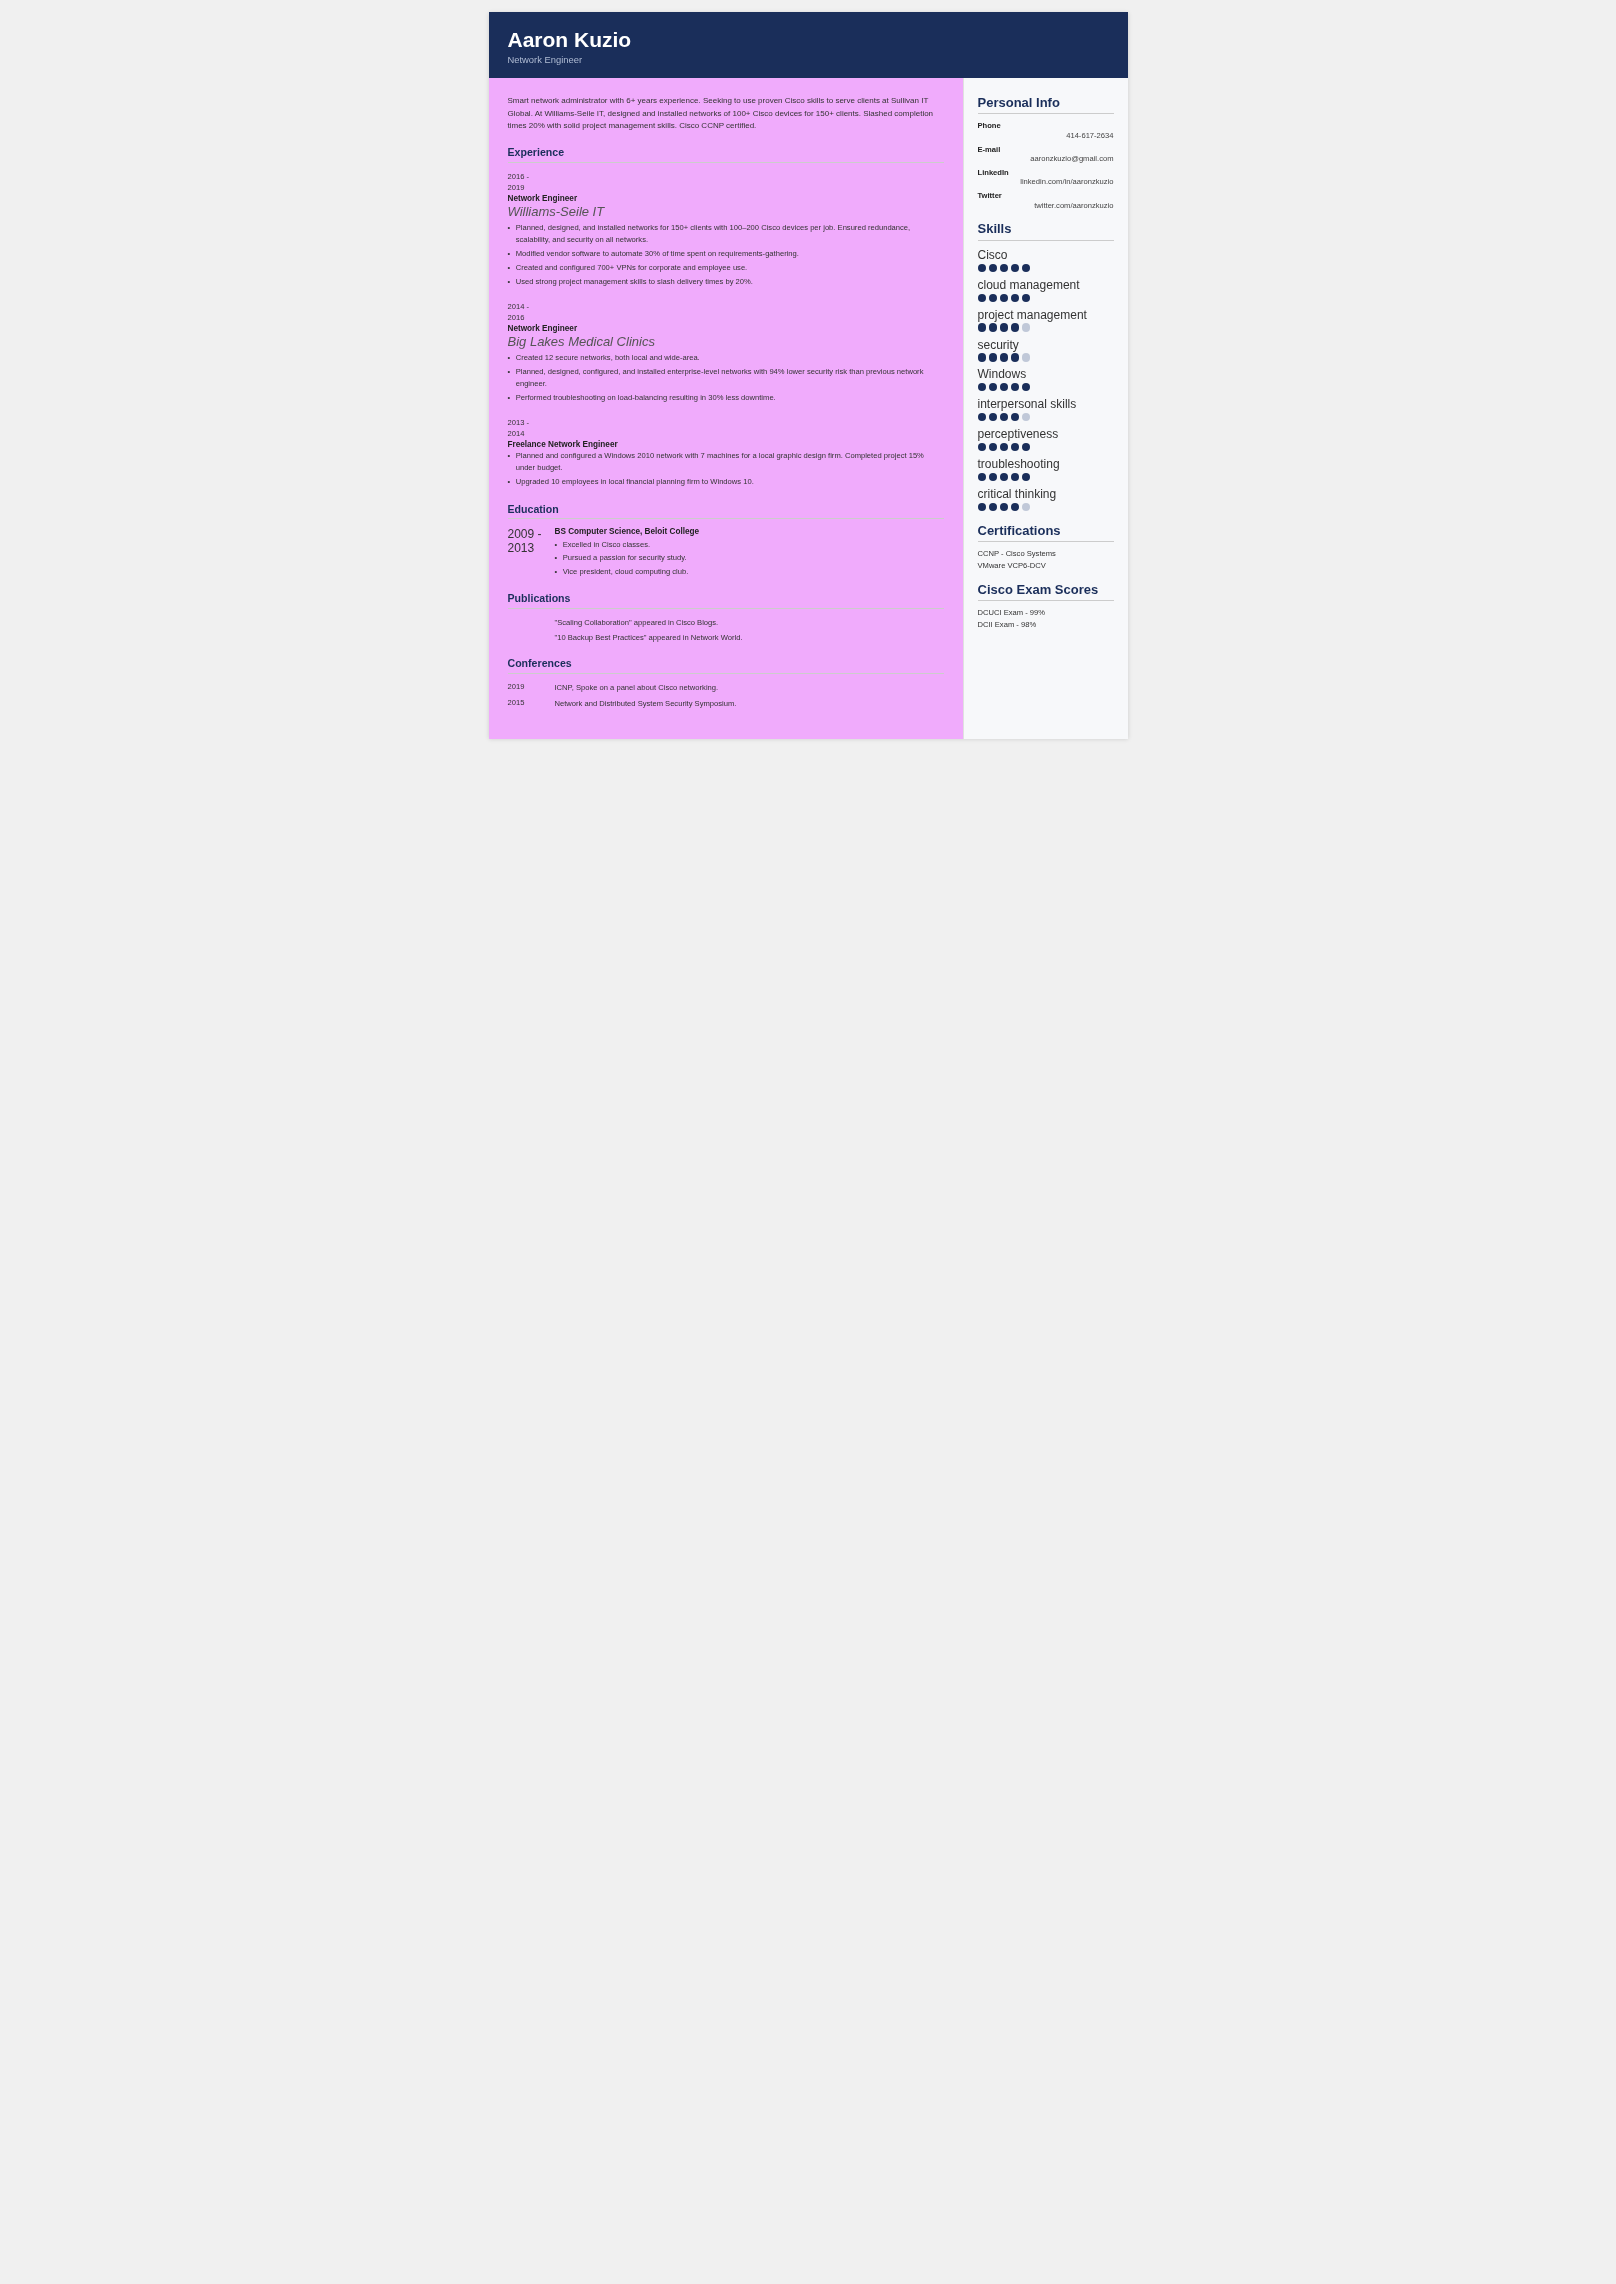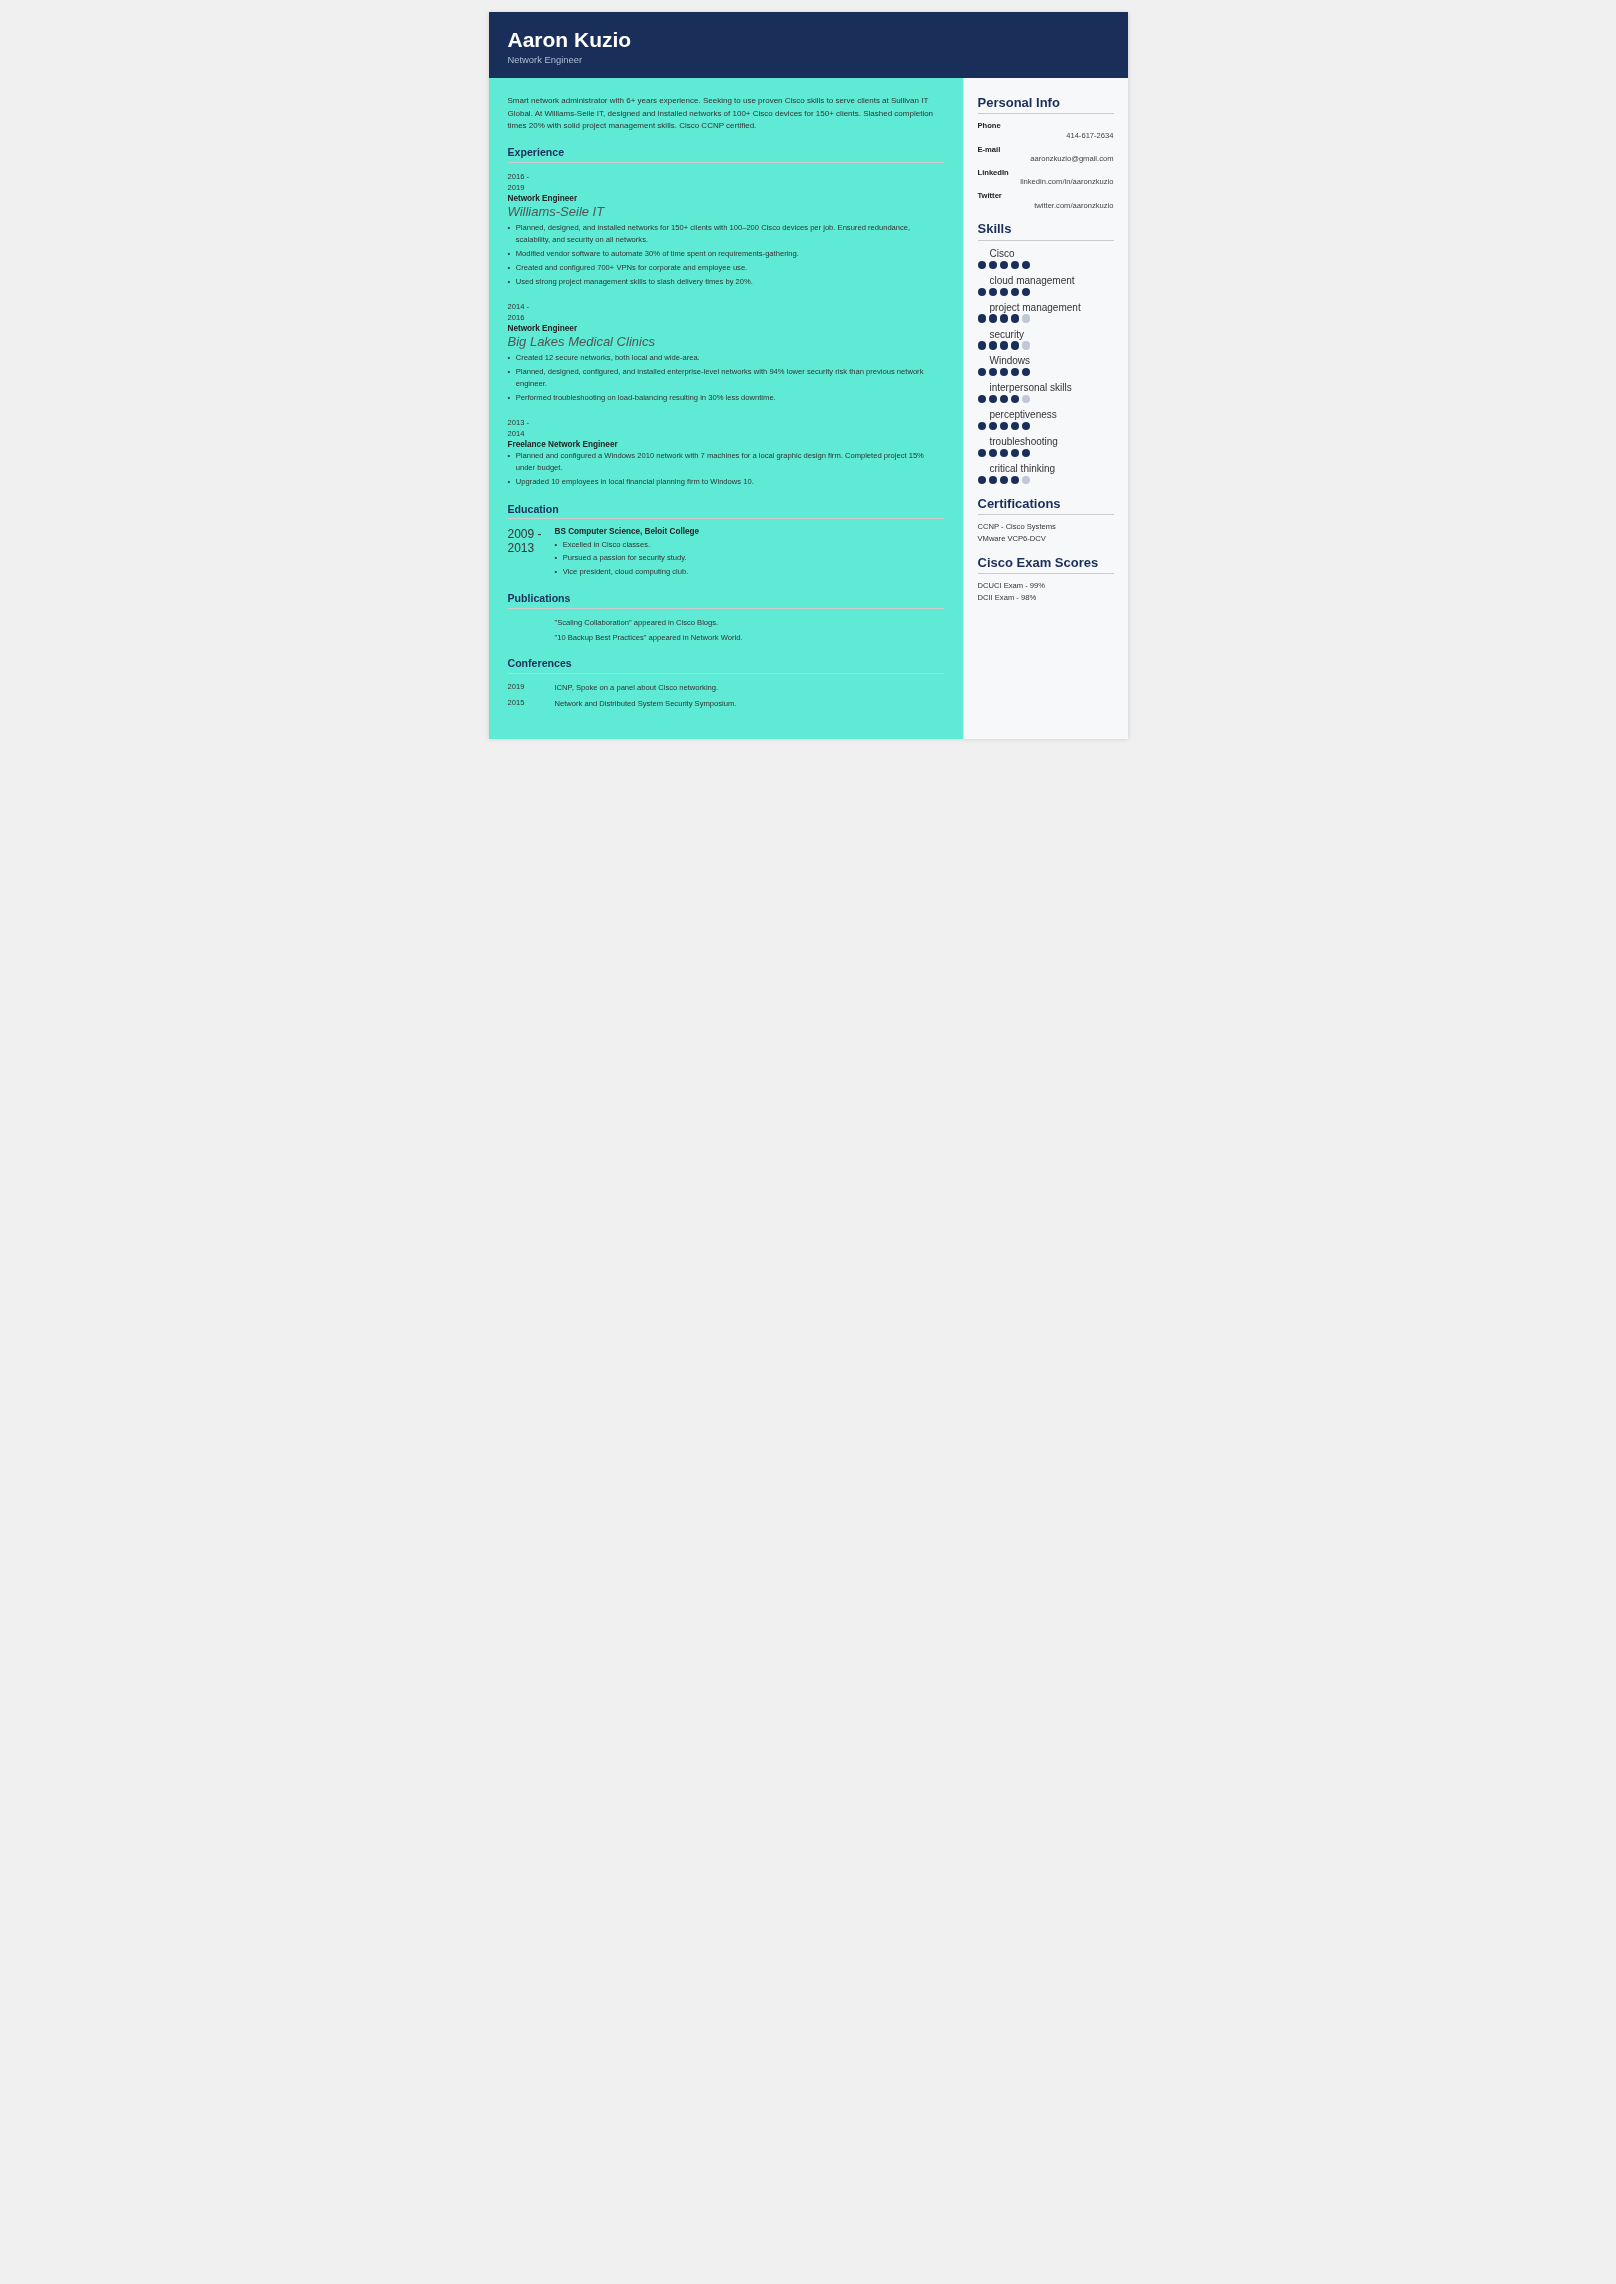--- a/index.html
+++ b/index.html
@@ -6,21 +6,21 @@
     body {
       font-family: Arial, sans-serif;
       background: #f0f0f0;
       display: flex;
       justify-content: center;
       align-items: flex-start;
       padding: 11.7px;
     }
     .resume {
       width: 639px;
-      background: #5eead4;
+      background: #f0abfc;
       box-shadow: 0 1.2px 4.7px rgba(0,0,0,0.15);
     }
     
     .header {
       background: #1a2e5a;
       padding: 16.4px 19px 13px 19px;
     }
     .header-name {
       color: #fff;
       font-size: 21px;
@@ -241,24 +241,23 @@
       font-size: 7.6px;
       color: #444;
       margin-bottom: 2.3px;
       text-align: right;
     }
     
     .skill-row {
       margin-bottom: 5.9px;
     }
     .skill-name {
-      font-size: 10px;
+      font-size: 12px;
       color: #333;
       margin-bottom: 1.8px;
-      margin-left: 12px;
     }
     .skill-dots {
       display: flex;
       gap: 2.9px;
     }
     .dot {
       width: 8.2px;
       height: 8.2px;
       border-radius: 50%;
     }

